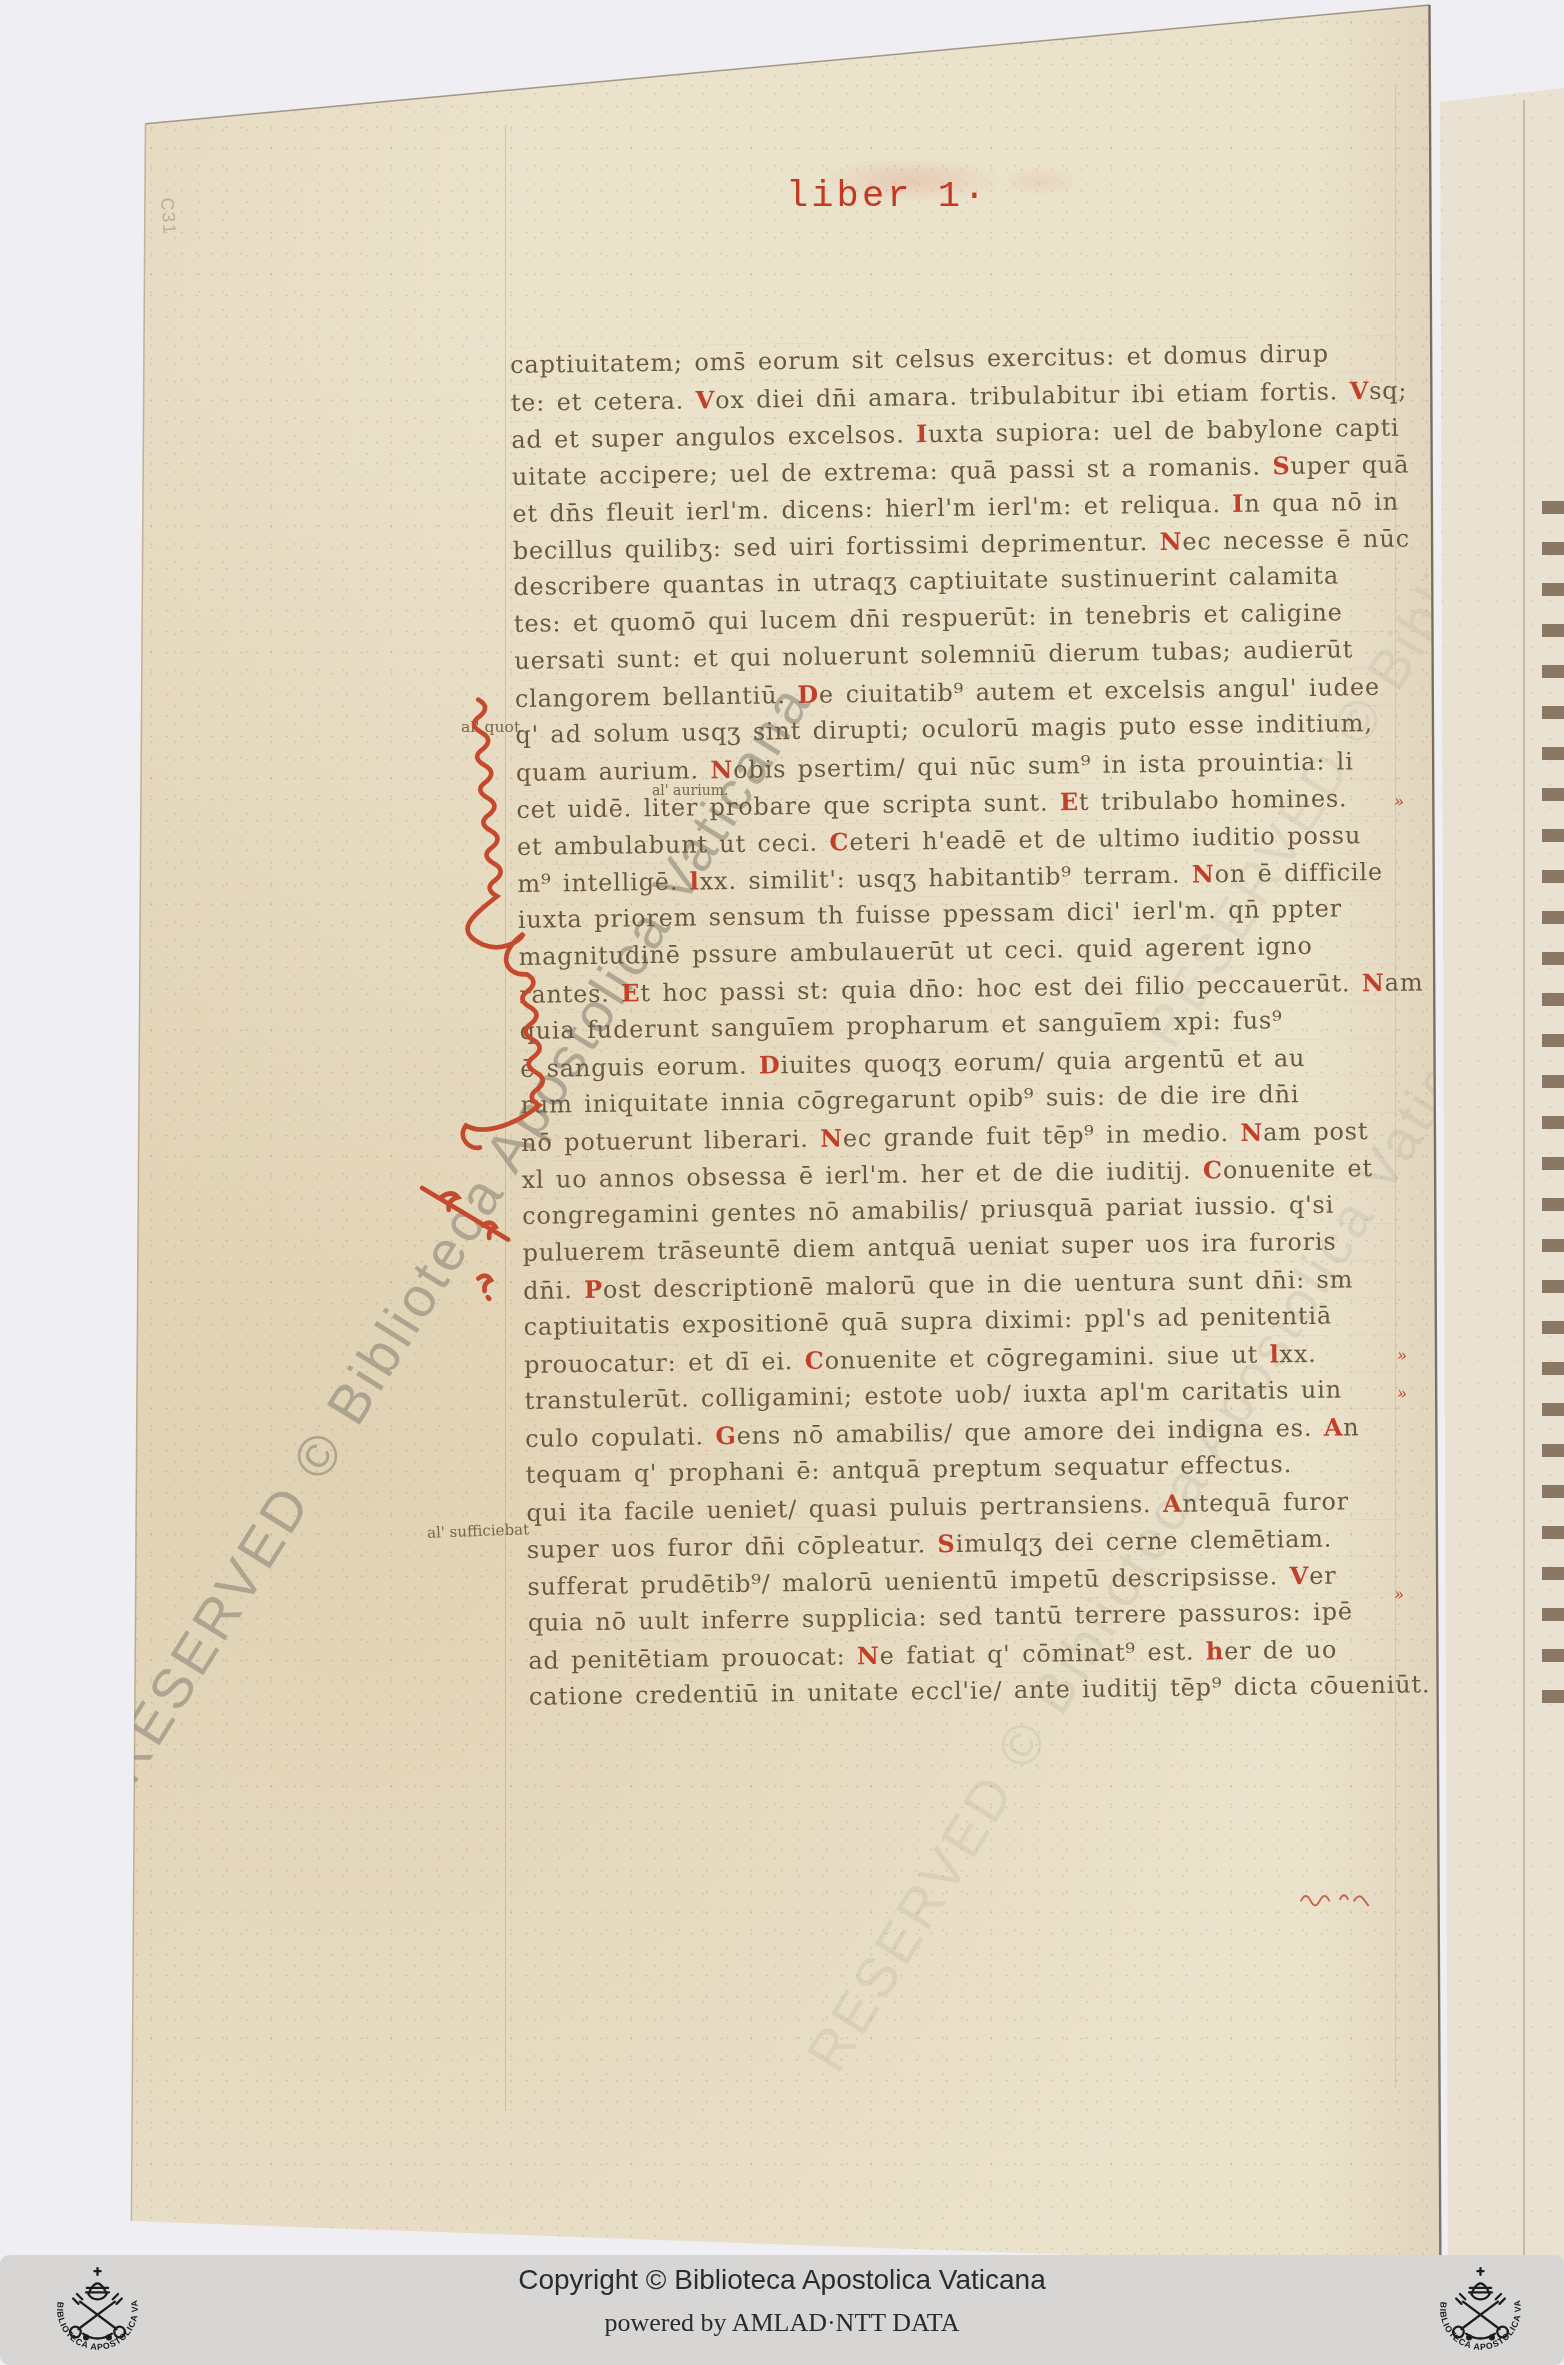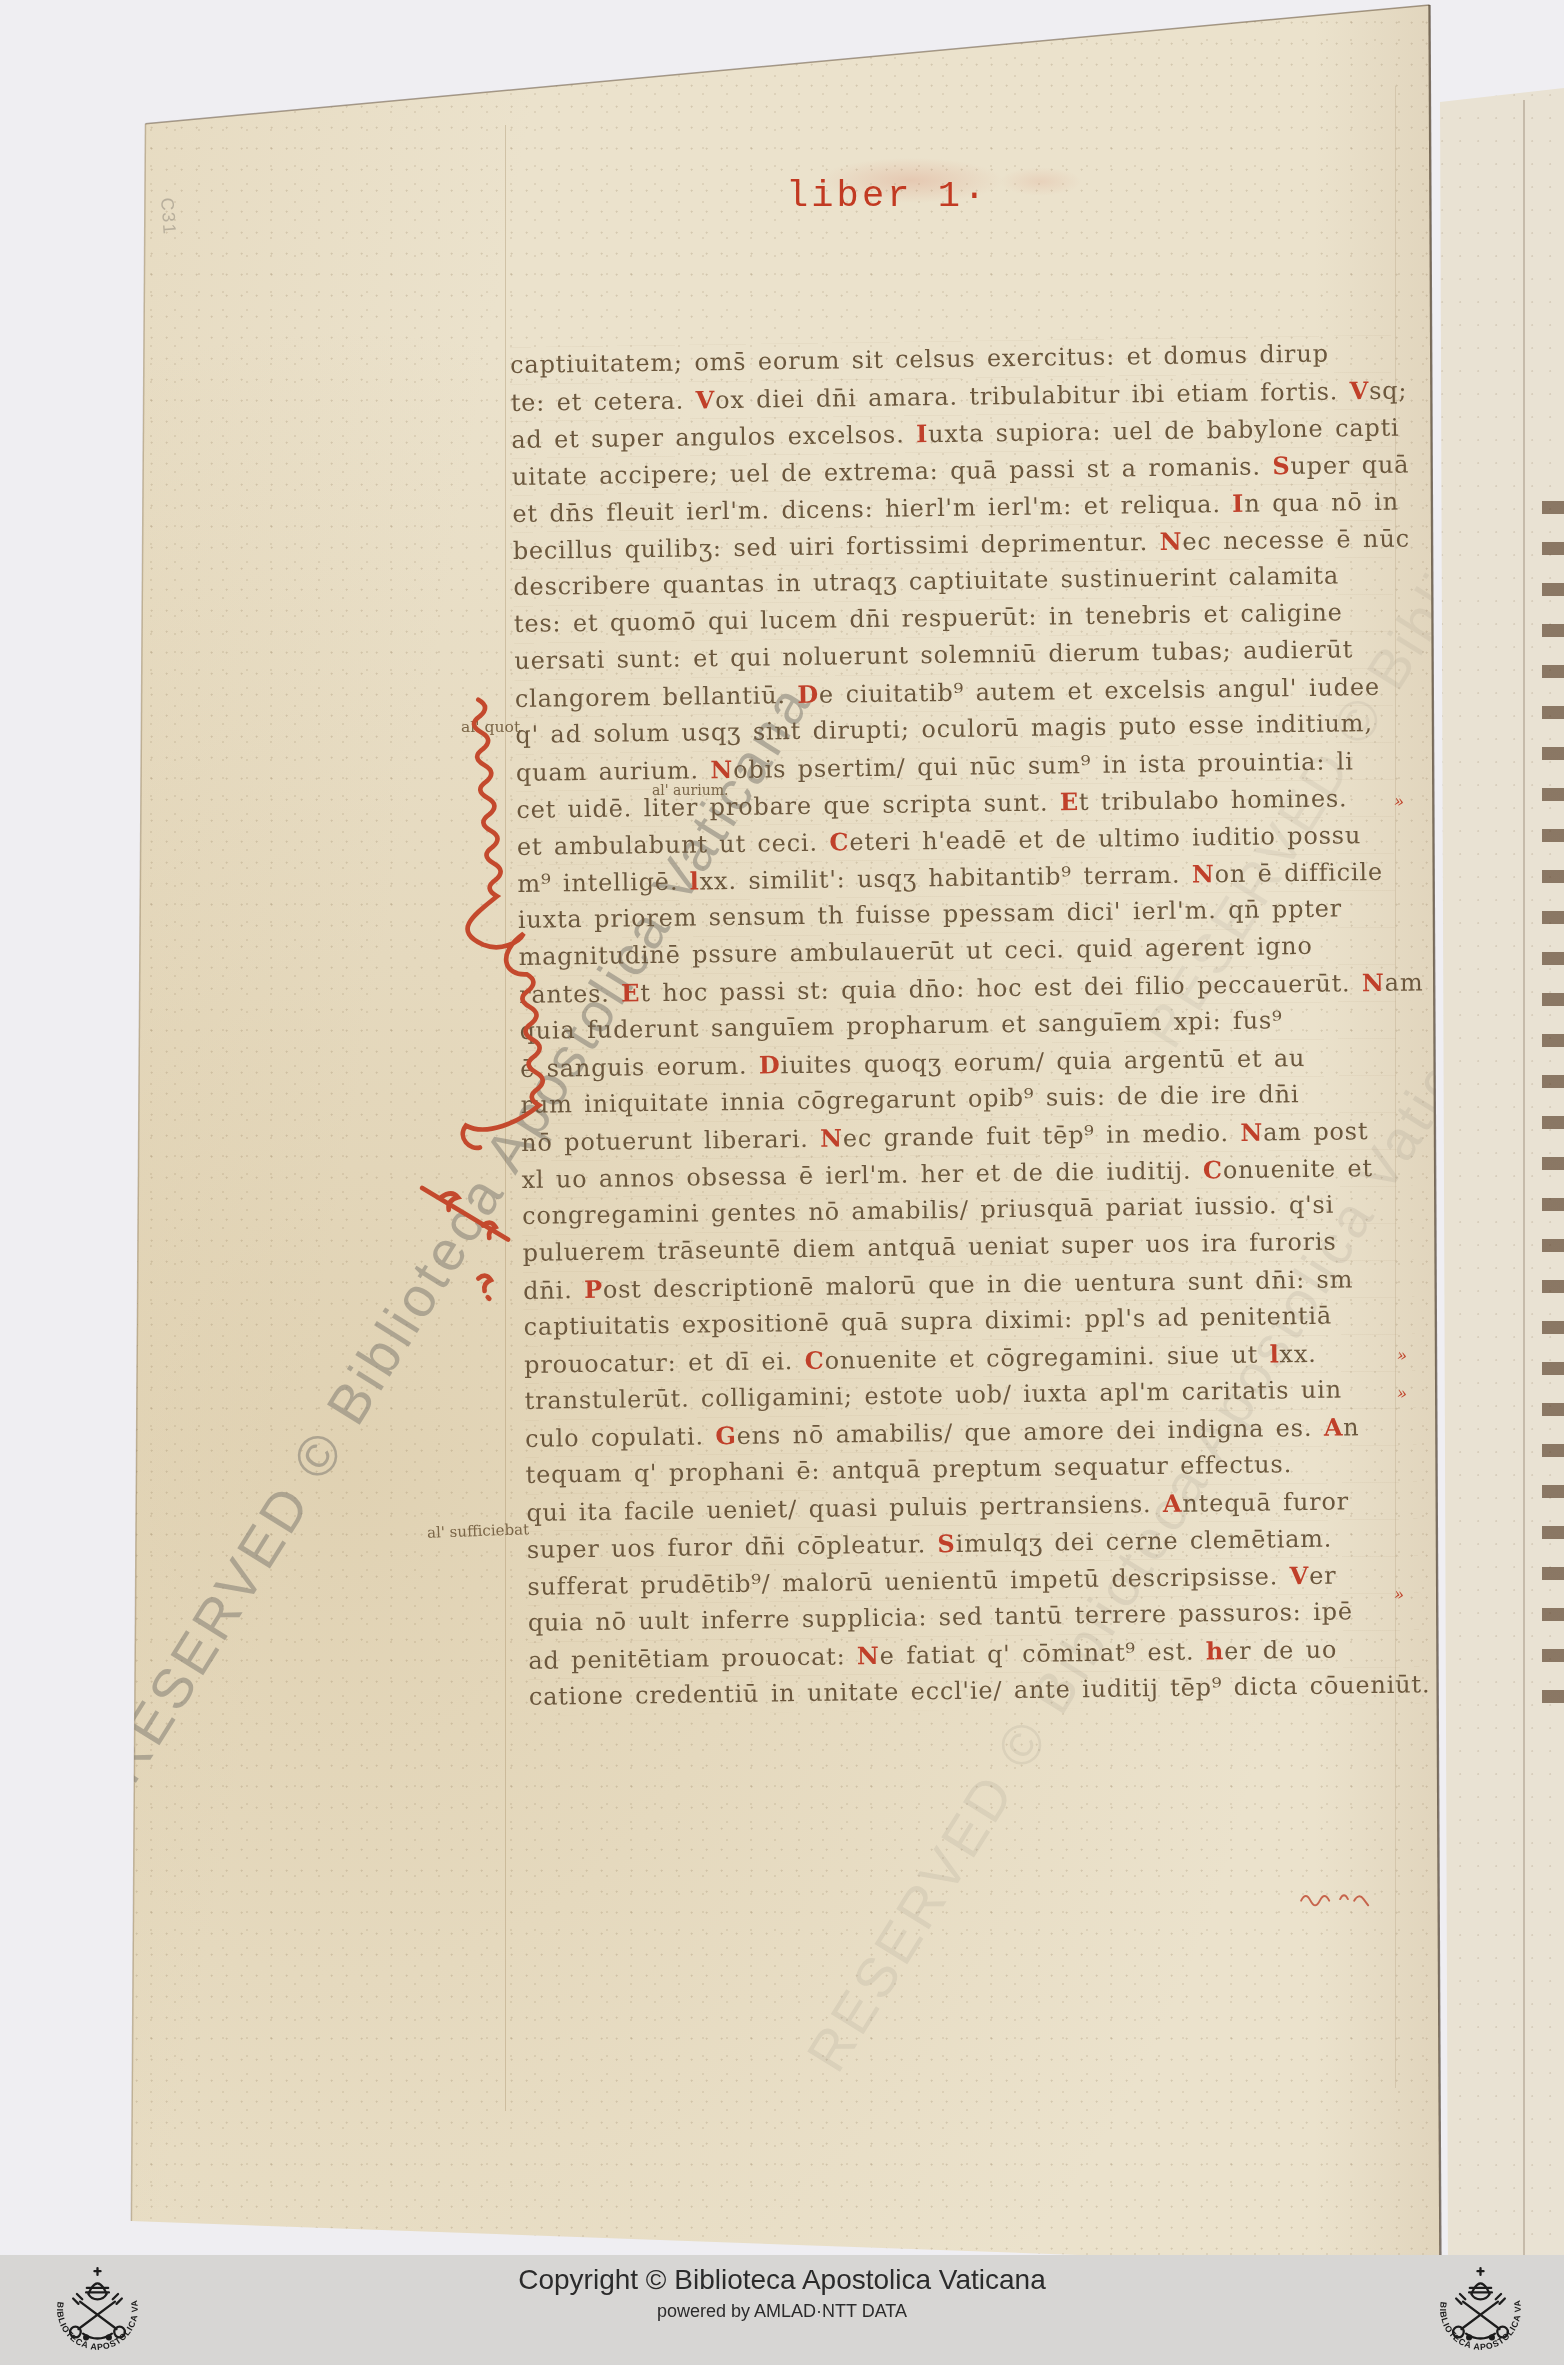--- a/index.html
+++ b/index.html
@@ -73,24 +73,24 @@
   
   .rule-v{position:absolute;width:0.8px;background:rgba(140,110,70,.28);}
   #rule-left{left:505px;top:125px;height:1986px;}
   #rule-right{left:1395px;top:86px;height:2002px;background:rgba(140,110,70,.18);}
 
   #pencil-note{left:149px;top:206px;font-size:18px;color:rgba(105,100,92,.38);
     transform:rotate(86deg);font-family:"Liberation Sans",sans-serif;letter-spacing:1.6px;}
 
   
   #footer{left:0;top:2255px;width:1564px;height:110px;background:#d7d6d4;
-          text-align:center;color:#2b2b2b;}
+          text-align:center;color:#2b2b2b;border-radius:9px;}
   #footer-copyright{margin-top:9.4px;font-size:28px;}
   #footer-url{margin-top:4.7px;font-size:26px;}
-  #footer-powered{margin-top:5px;font-size:18px;}
+  #footer-powered{margin-top:12px;font-size:26px;font-family:Liberation Serif, serif;}
   .logo{position:absolute;width:99px;height:99px;}
   #logo-left{left:48px;top:2262px;}
   #logo-right{left:1431px;top:2262px;}
 </style>
 </head>
 <body>
 
 <div id="stage">
 
   <div id="parchment" class="abs"></div>

